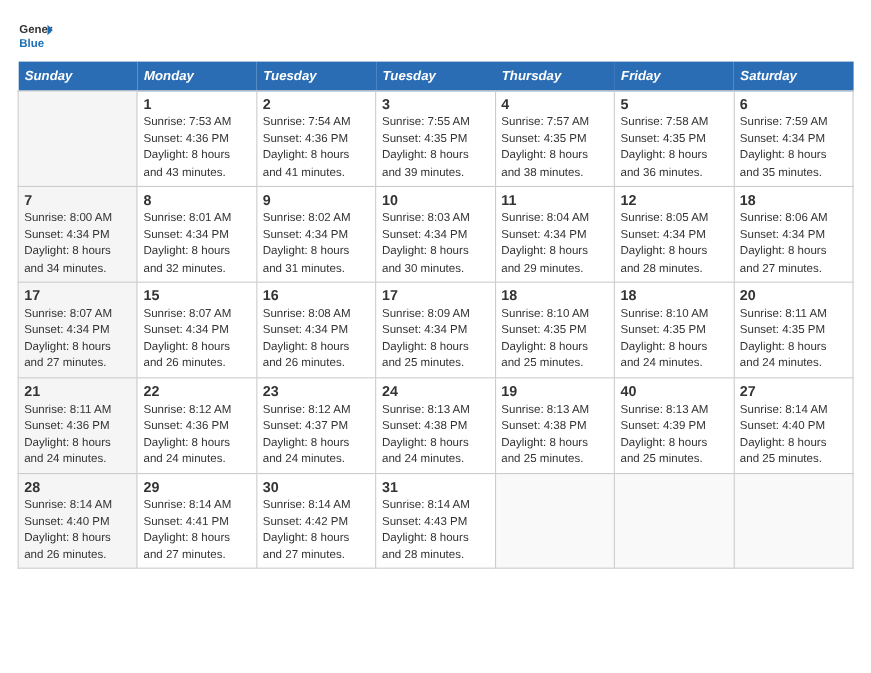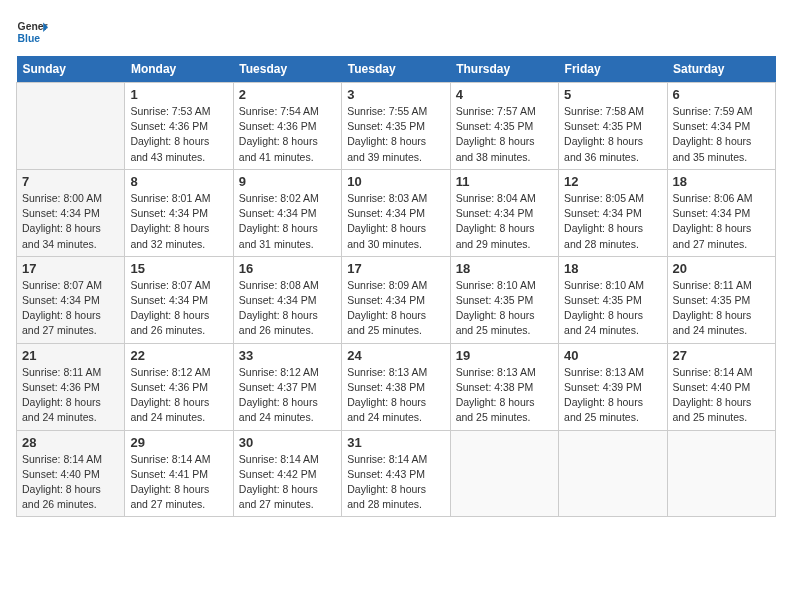--- a/index.html
+++ b/index.html
@@ -42,20 +42,21 @@
       border-collapse: collapse;
       font-size: 11px;
     }
     thead tr th {
       background-color: #2a6db5;
       color: #fff;
       text-align: left;
       padding: 6px 6px;
       font-size: 12px;
       font-weight: bold;
+      font-style: italic;
     }
     tbody tr td {
       border: 1px solid #ccc;
       vertical-align: top;
       padding: 4px 5px;
       height: 80px;
       width: 108px;
       color: #333;
     }
     tbody tr td:first-child {
@@ -195,21 +196,21 @@
       <tr>
         <td>
           <div class="day-num">21</div>
           <div class="day-info">Sunrise: 8:11 AM<br>Sunset: 4:36 PM<br>Daylight: 8 hours and 24 minutes.</div>
         </td>
         <td>
           <div class="day-num">22</div>
           <div class="day-info">Sunrise: 8:12 AM<br>Sunset: 4:36 PM<br>Daylight: 8 hours and 24 minutes.</div>
         </td>
         <td>
-          <div class="day-num">33</div>
+          <div class="day-num">23</div>
           <div class="day-info">Sunrise: 8:12 AM<br>Sunset: 4:37 PM<br>Daylight: 8 hours and 24 minutes.</div>
         </td>
         <td>
           <div class="day-num">24</div>
           <div class="day-info">Sunrise: 8:13 AM<br>Sunset: 4:38 PM<br>Daylight: 8 hours and 24 minutes.</div>
         </td>
         <td>
           <div class="day-num">19</div>
           <div class="day-info">Sunrise: 8:13 AM<br>Sunset: 4:38 PM<br>Daylight: 8 hours and 25 minutes.</div>
         </td>

